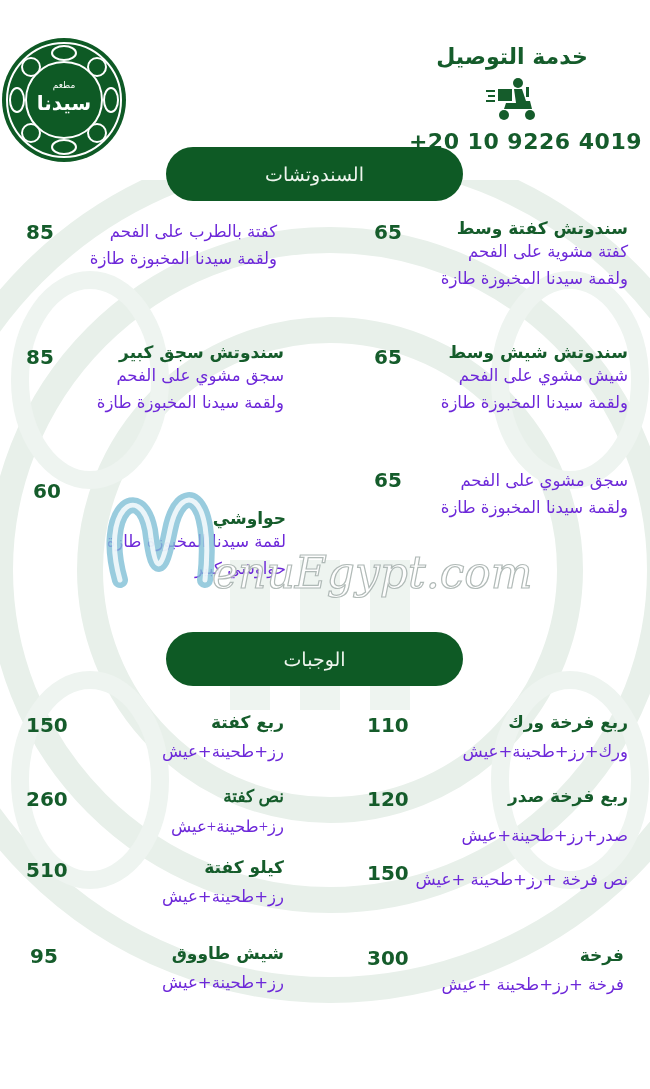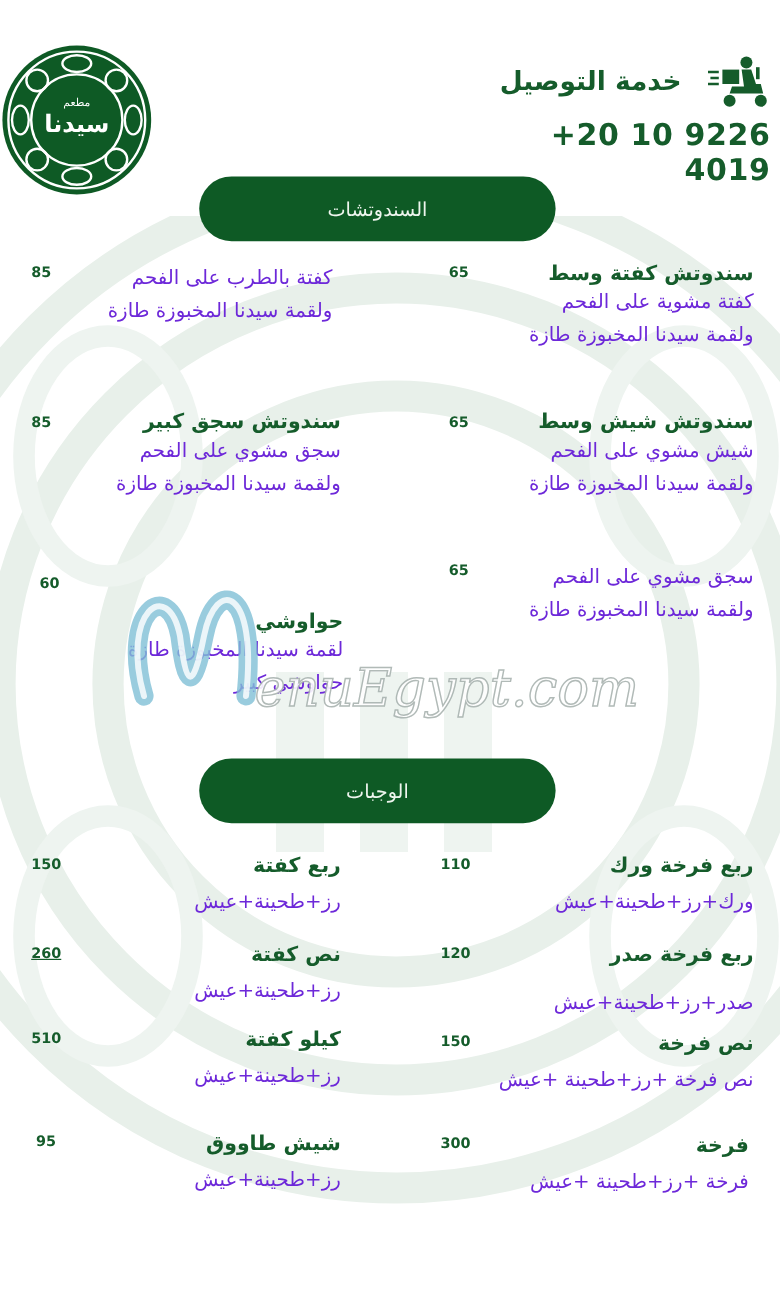--- a/index.html
+++ b/index.html
@@ -8,36 +8,36 @@
     background: #ffffff;
     font-family: "DejaVu Sans", sans-serif;
     color: #155c2b;
   }
   .bg-watermark { position: absolute; left: 0; top: 180px; width: 650px; height: 860px; z-index: 0; }
   .layer { position: absolute; inset: 0; z-index: 1; }
 
   .logo { position: absolute; left: 0; top: 36px; width: 128px; height: 128px; }
 
   .delivery { position: absolute; right: 8px; top: 44px; width: 260px; text-align: right; }
-  .delivery-row { display: flex; justify-content: flex-end; align-items: center; gap: 22px; }
+  .delivery-row { display: flex; justify-content: flex-end; align-items: center; gap: 6px; flex-direction: column; }
   .delivery-label { font-size: 22px; font-weight: bold; color: #155c2b; direction: rtl; }
   .scooter { width: 52px; height: 48px; }
-  .phone { font-size: 25px; font-weight: bold; color: #155c2b; margin-top: 6px; letter-spacing: 0.5px; direction: ltr; }
+  .phone { font-size: 22px; font-weight: bold; color: #155c2b; margin-top: 6px; letter-spacing: 0.5px; direction: ltr; }
 
   .section-pill {
     position: absolute; left: 166px; width: 297px; height: 54px;
     background: #0e5a25; border-radius: 27px;
-    color: #eef5ee; font-family: "DejaVu Serif", serif; font-size: 16px;
+    color: #eef5ee; font-family: "DejaVu Serif", serif; font-size: 19px;
     display: flex; align-items: center; justify-content: center; direction: rtl;
   }
 
   .item { position: absolute; direction: rtl; text-align: right; }
   .item-name { font-size: 17px; font-weight: bold; color: #155c2b; white-space: nowrap; }
   .item-desc { font-size: 16.5px; color: #6d28d9; line-height: 27px; white-space: nowrap; }
-  .price { position: absolute; font-size: 12px; font-weight: bold; color: #155c2b; direction: ltr; }
+  .price { position: absolute; font-size: 20px; font-weight: bold; color: #155c2b; direction: ltr; }
 
   .wm-text { position: absolute; left: 100px; top: 470px; z-index: 2; pointer-events: none; }
 </style>
 </head>
 <body>
 
 <svg class="bg-watermark" viewBox="0 0 650 860">
   <g fill="none" stroke="#e8f0ea" stroke-width="26">
     <circle cx="330" cy="390" r="420"></circle>
     <circle cx="330" cy="390" r="330"></circle>
@@ -148,42 +148,41 @@
   </div>
   <div class="price" style="left:367px; top:713px;">110</div>
 
   <div class="item" style="right:22px; top:786px;">
     <div class="item-name">ربع فرخة صدر</div>
     <div class="item-desc" style="margin-top:16px">صدر+رز+طحينة+عيش</div>
   </div>
   <div class="price" style="left:367px; top:787px;">120</div>
 
   <div class="item" style="right:22px; top:860px;">
-    <div class="item-name">نص فرخة</div>
     <div class="item-desc" style="margin-top:6px">نص فرخة +رز+طحينة +عيش</div>
   </div>
   <div class="price" style="left:367px; top:861px;">150</div>
 
   <div class="item" style="right:26px; top:945px;">
     <div class="item-name">فرخة</div>
     <div class="item-desc" style="margin-top:6px">فرخة +رز+طحينة +عيش</div>
   </div>
   <div class="price" style="left:367px; top:946px;">300</div>
 
   <div class="item" style="right:366px; top:712px;">
     <div class="item-name">ربع كفتة</div>
     <div class="item-desc" style="margin-top:6px">رز+طحينة+عيش</div>
   </div>
   <div class="price" style="left:26px; top:713px;">150</div>
 
-  <div class="item" style="right:366px; top:786px;">
+  <div class="item" style="right:366px; top:786px;font-family:Liberation Serif, serif;">
     <div class="item-name">نص كفتة</div>
     <div class="item-desc" style="margin-top:6px">رز+طحينة+عيش</div>
   </div>
-  <div class="price" style="left:26px; top:787px;text-decoration:underline;">260</div>
+  <div class="price" style="left:26px; top:787px;">260</div>
 
   <div class="item" style="right:366px; top:857px;">
     <div class="item-name">كيلو كفتة</div>
     <div class="item-desc" style="margin-top:6px">رز+طحينة+عيش</div>
   </div>
   <div class="price" style="left:26px; top:858px;">510</div>
 
   <div class="item" style="right:366px; top:943px;">
     <div class="item-name">شيش طاووق</div>
     <div class="item-desc" style="margin-top:6px">رز+طحينة+عيش</div>

